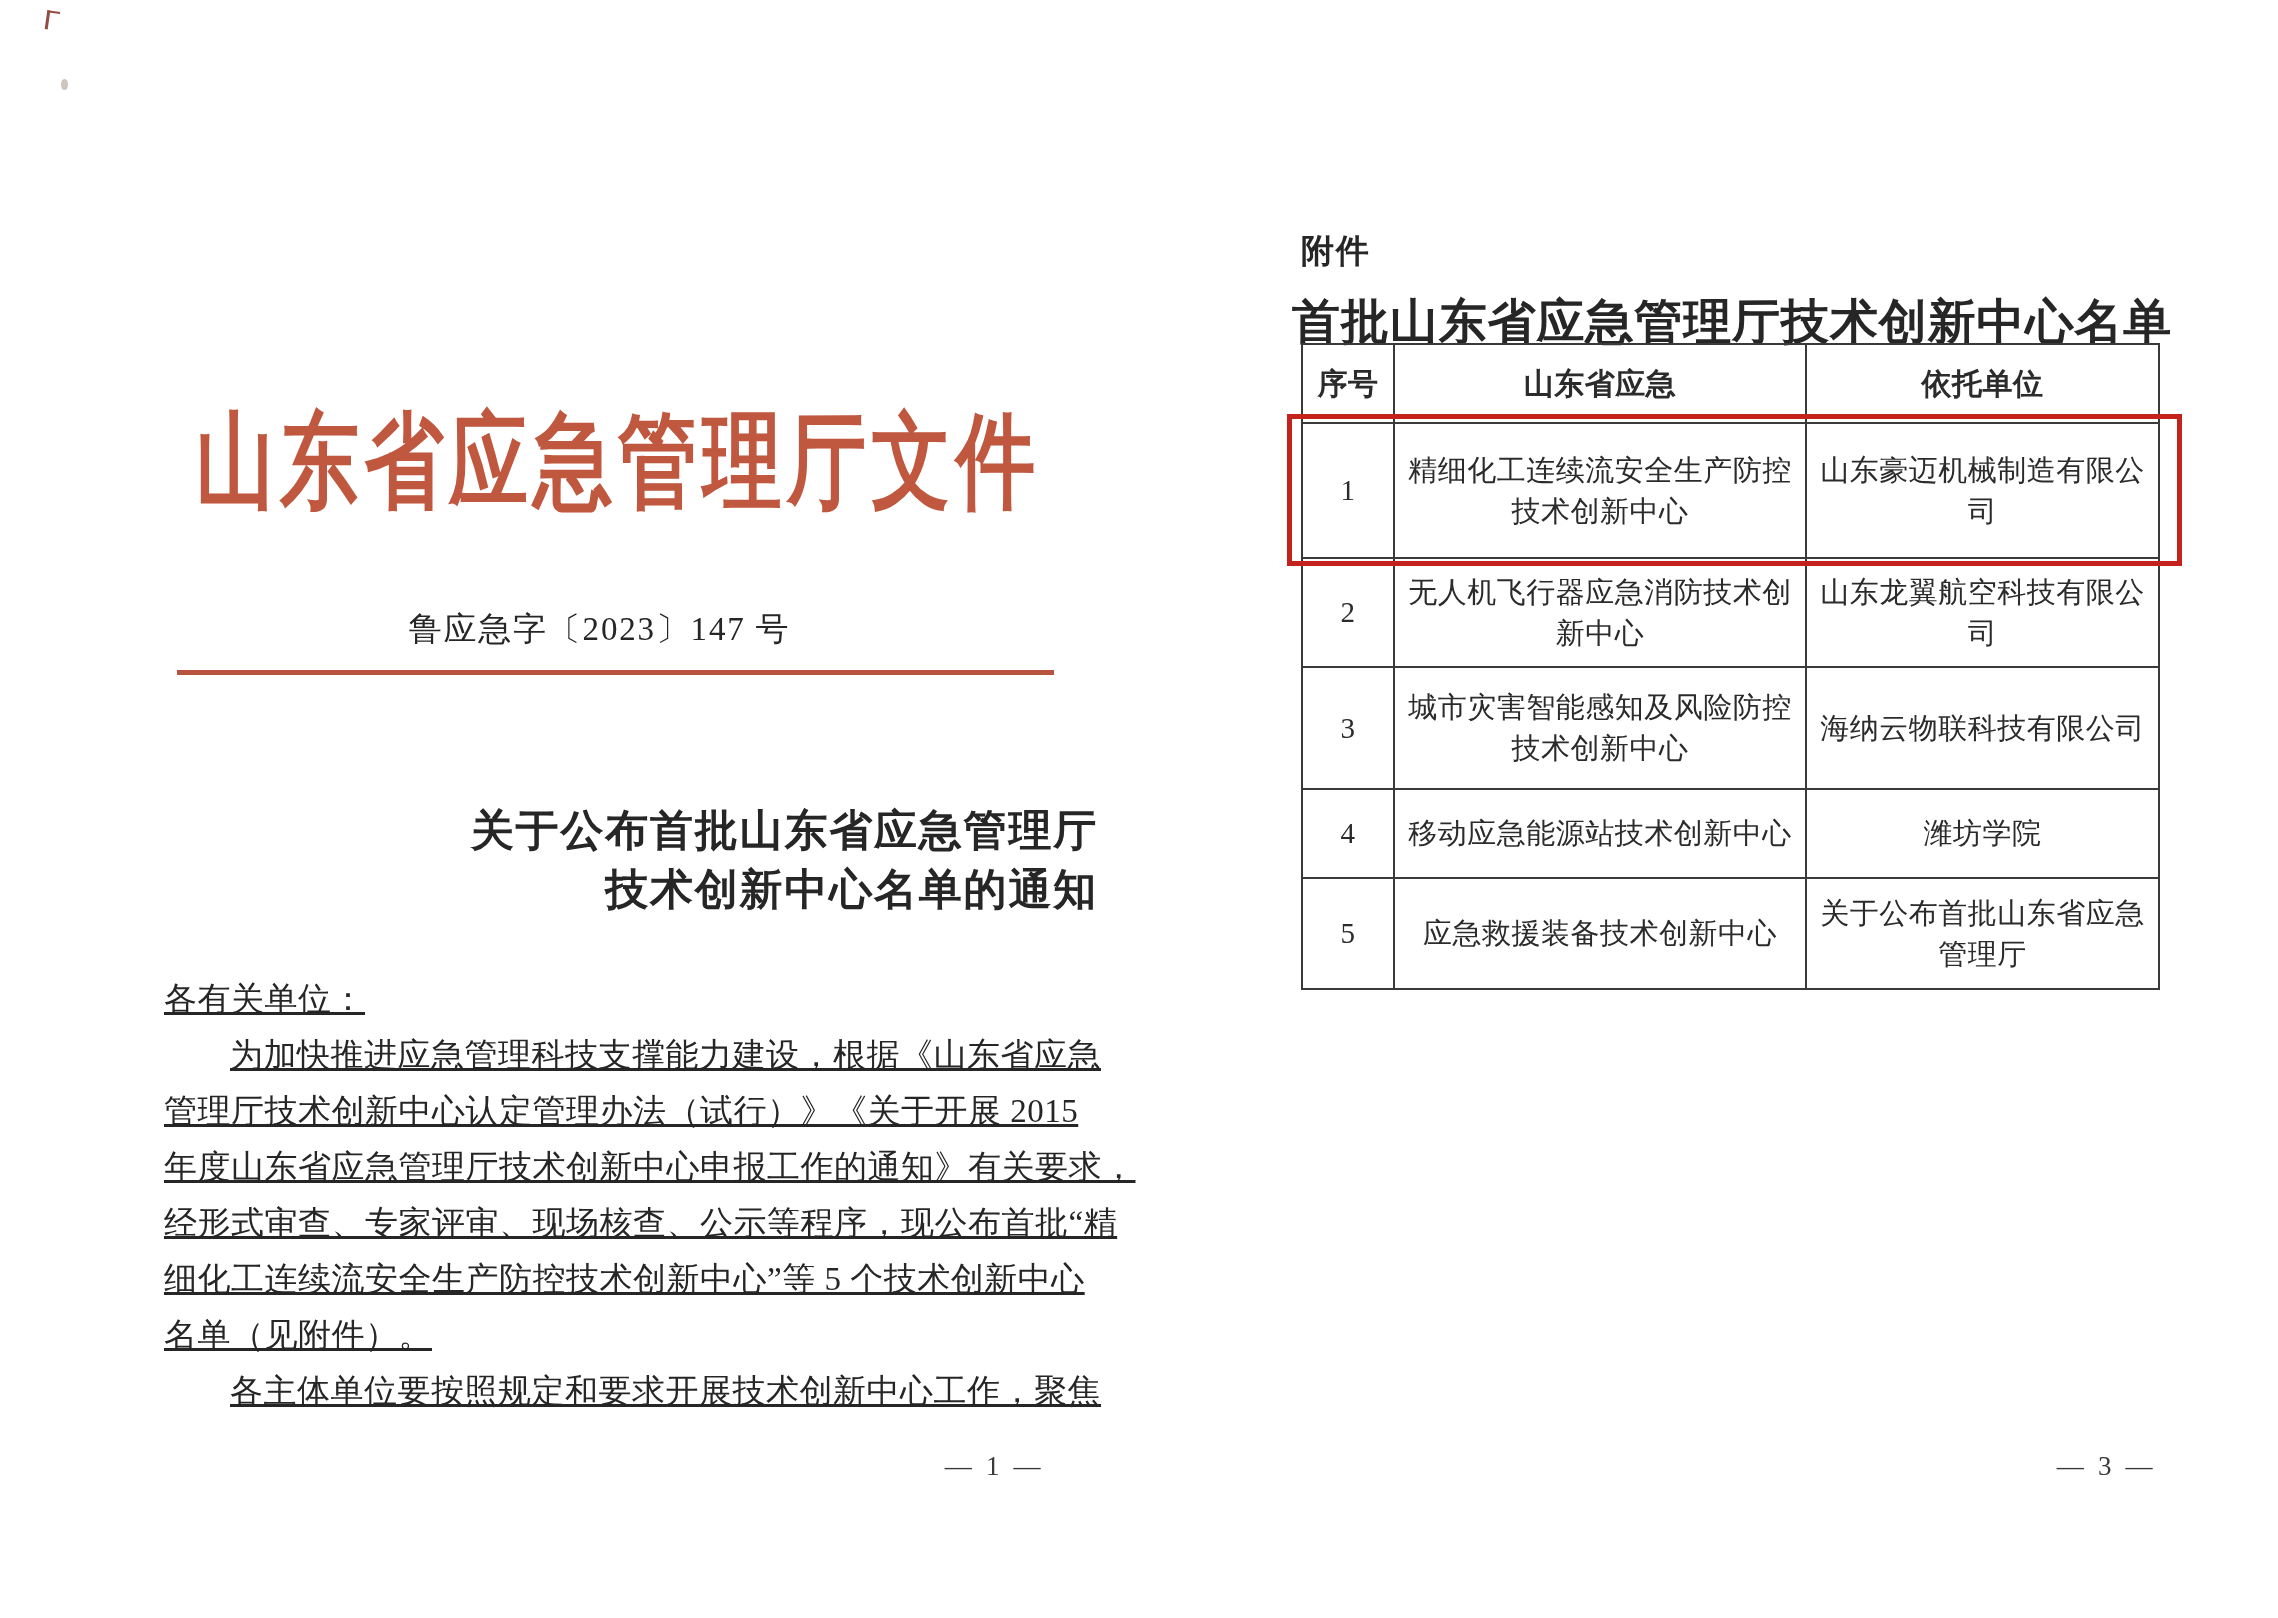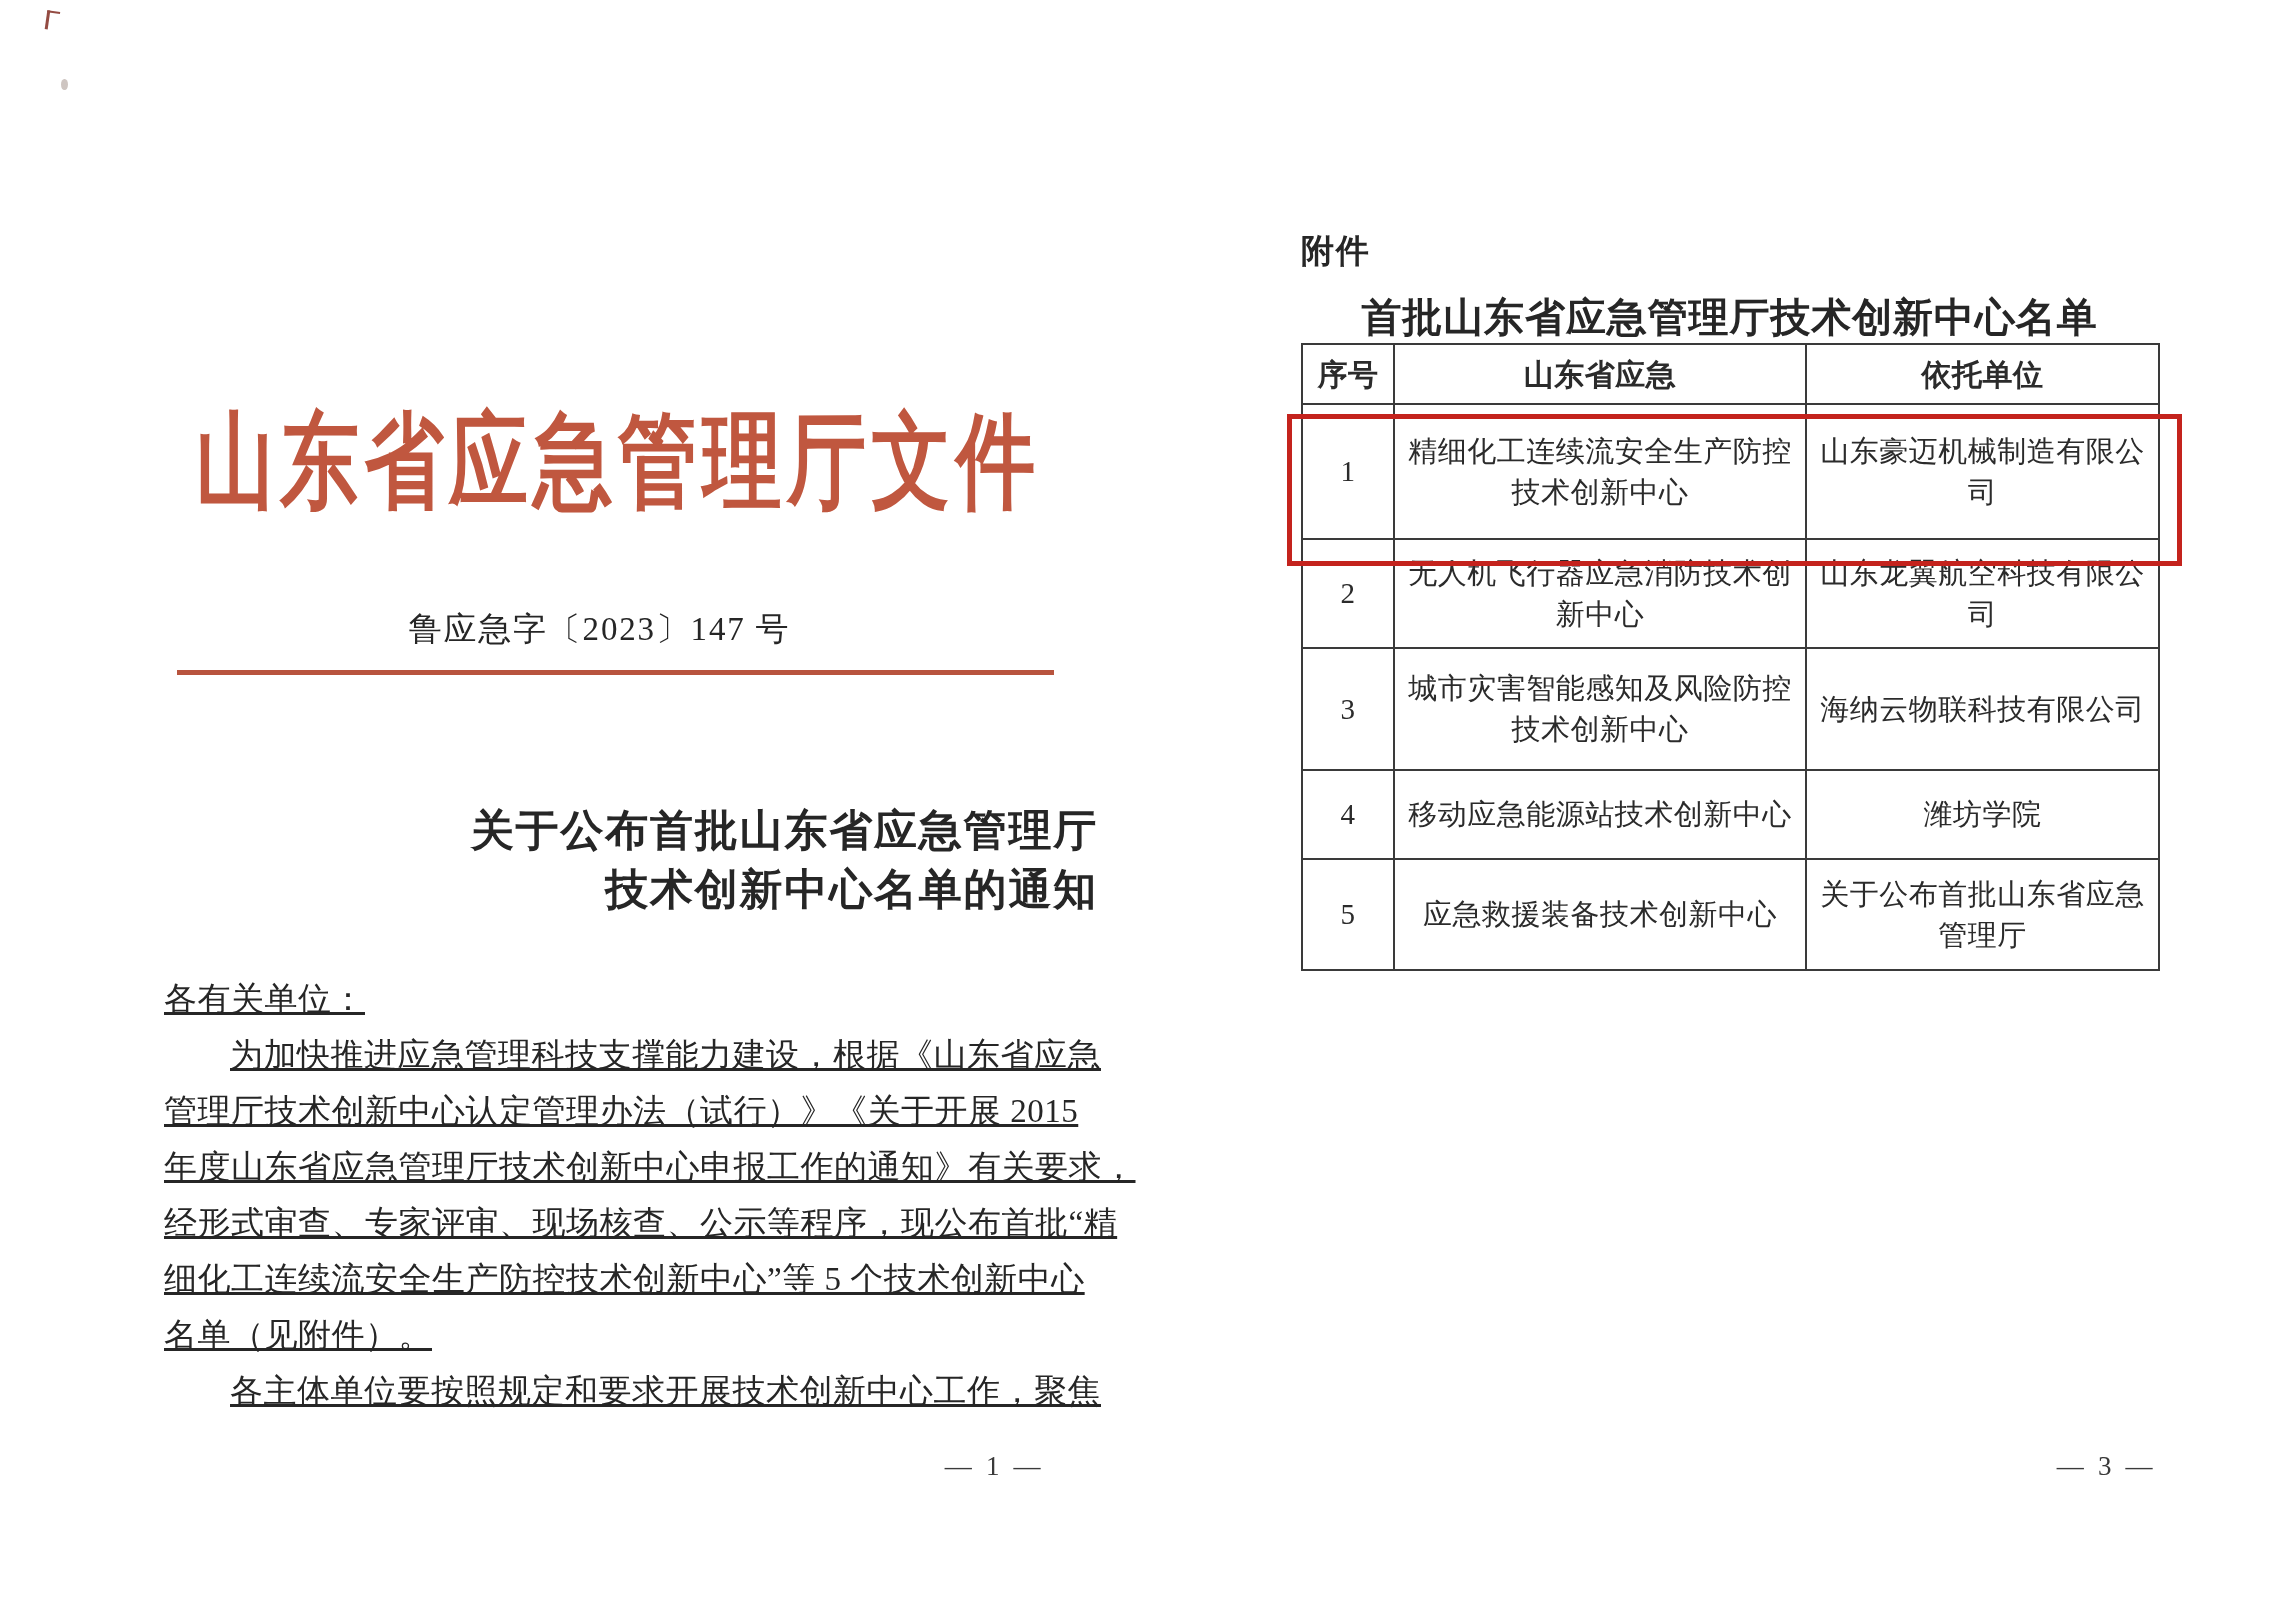--- a/index.html
+++ b/index.html
@@ -44,38 +44,38 @@
   .pn-right { left: 2005px; top: 1451px; }
 
   
   .attachment-label {
     left: 1301px; top: 229px; font-size: 33px; font-weight: 600;
     font-family: "Liberation Sans", "DejaVu Sans", sans-serif;
     letter-spacing: 1.8px;
   }
   .table-title {
     left: 1292px; top: 290px; width: 875px;
-    text-align: center; font-weight: bold; font-size: 40px;
+    text-align: center; font-weight: bold; font-size: 48px;
     letter-spacing: 0.9px; white-space: nowrap;
   }
   .centers-table-wrap { left: 1301px; top: 343px; }
   table.centers {
     border-collapse: collapse; table-layout: fixed; width: 856px;
     font-size: 29px; color: #2b2b2b;
   }
   table.centers col.c-no  { width: 92px; }
   table.centers col.c-nm  { width: 412px; }
   table.centers col.c-org { width: 353px; }
   table.centers th, table.centers td {
     border: 2.3px solid #3a3a3a; text-align: center; vertical-align: middle;
     padding: 1.8px; line-height: 41px; letter-spacing: 0.5px;
     overflow: hidden;
   }
   table.centers th {
-    font-weight: bold; font-size: 30px; height: 60px;
+    font-weight: bold; font-size: 30px; height: 79px;
     font-family: "Liberation Sans", "DejaVu Sans", sans-serif;
   }
   tr.r1 td { height: 135px; }
   tr.r2 td { height: 109px; }
   tr.r3 td { height: 122px; }
   tr.r4 td { height: 89px;  }
   tr.r5 td { height: 111px; }
 
   .highlight-box {
     left: 1287px; top: 414px; width: 895px; height: 152px;

